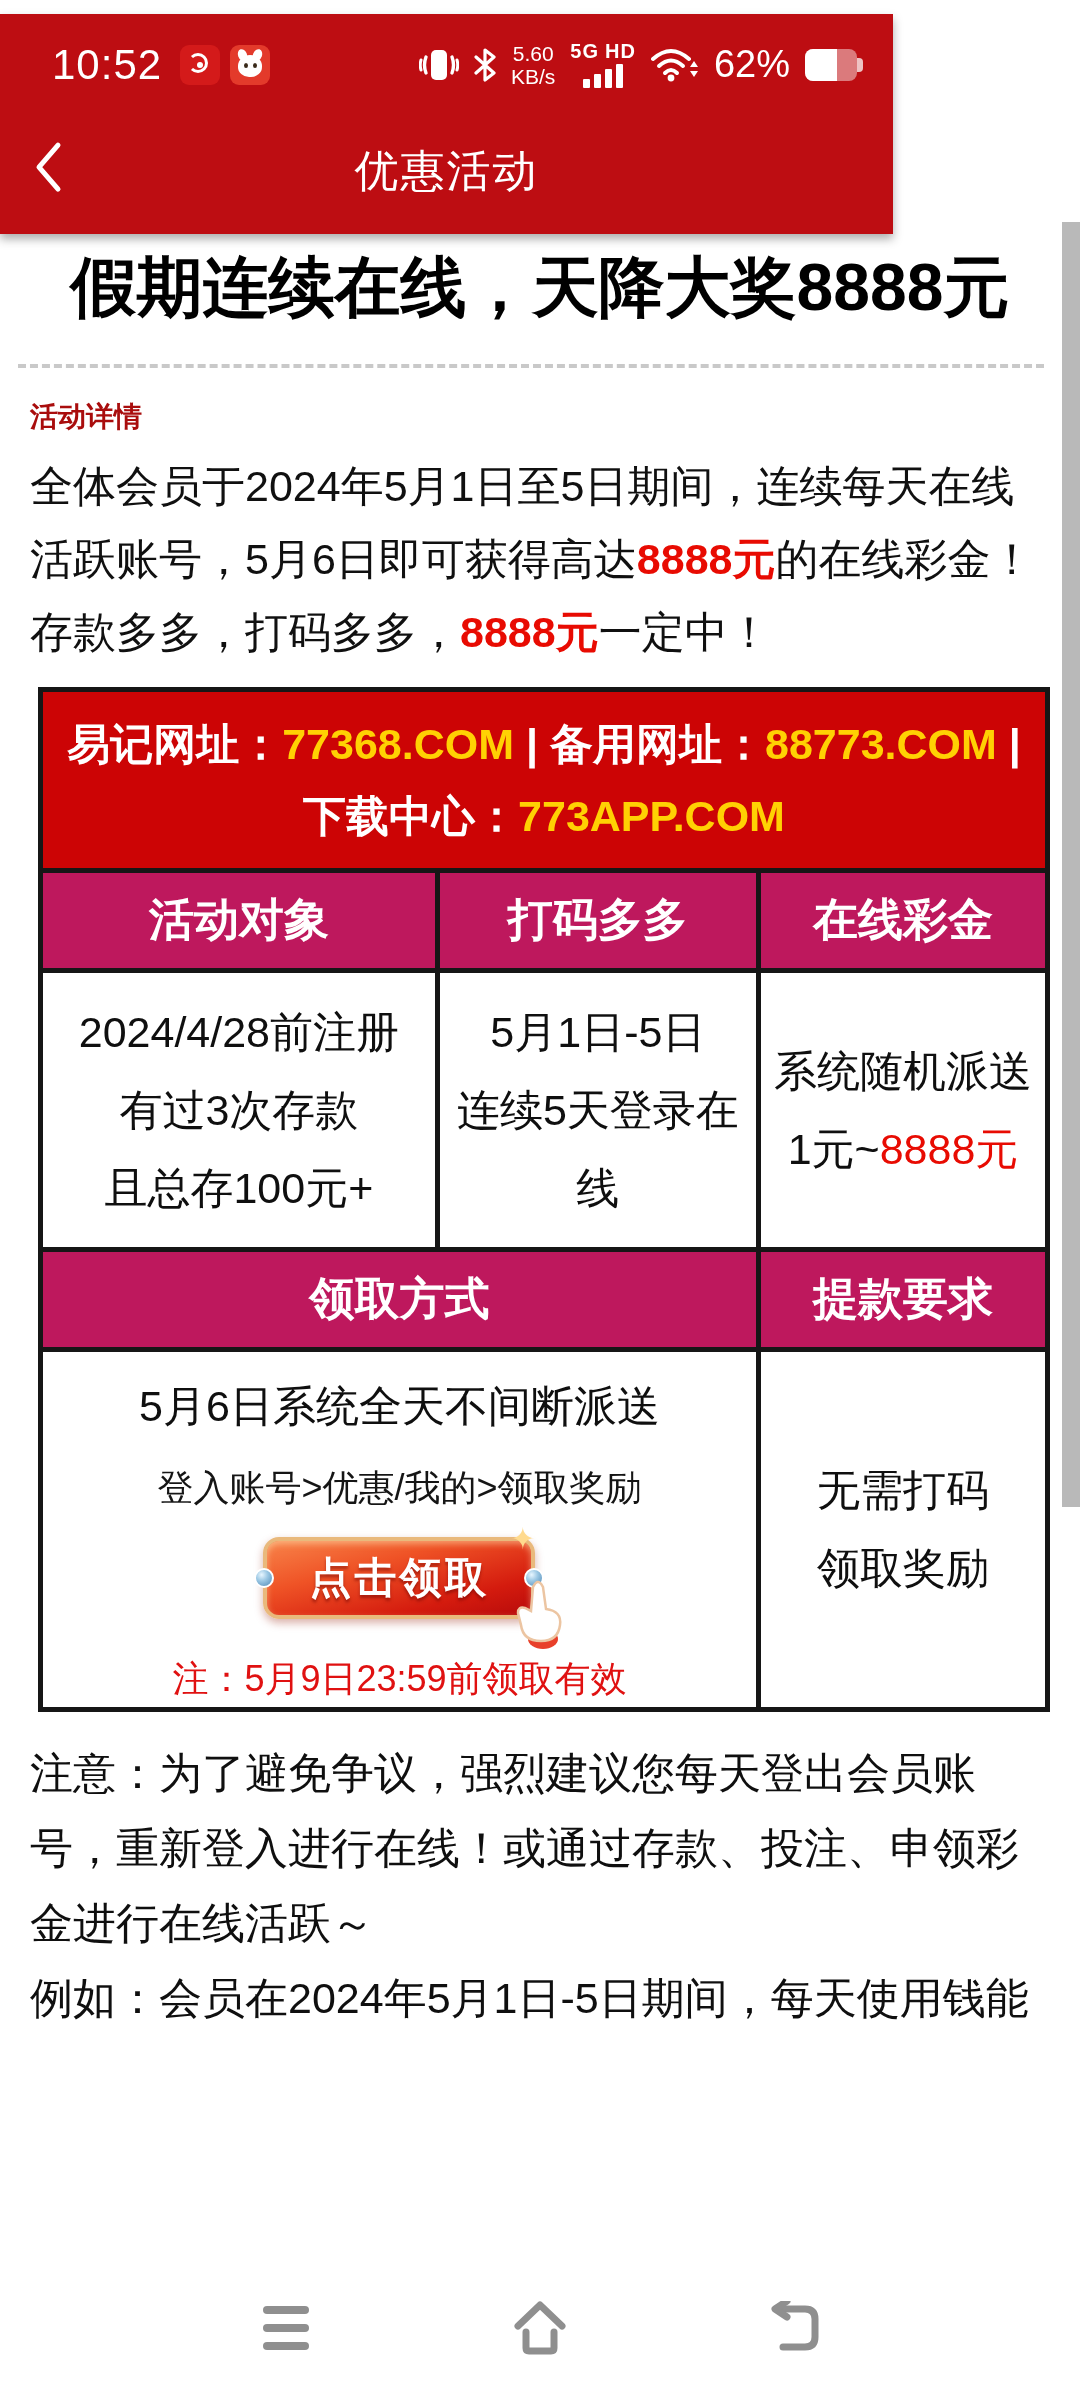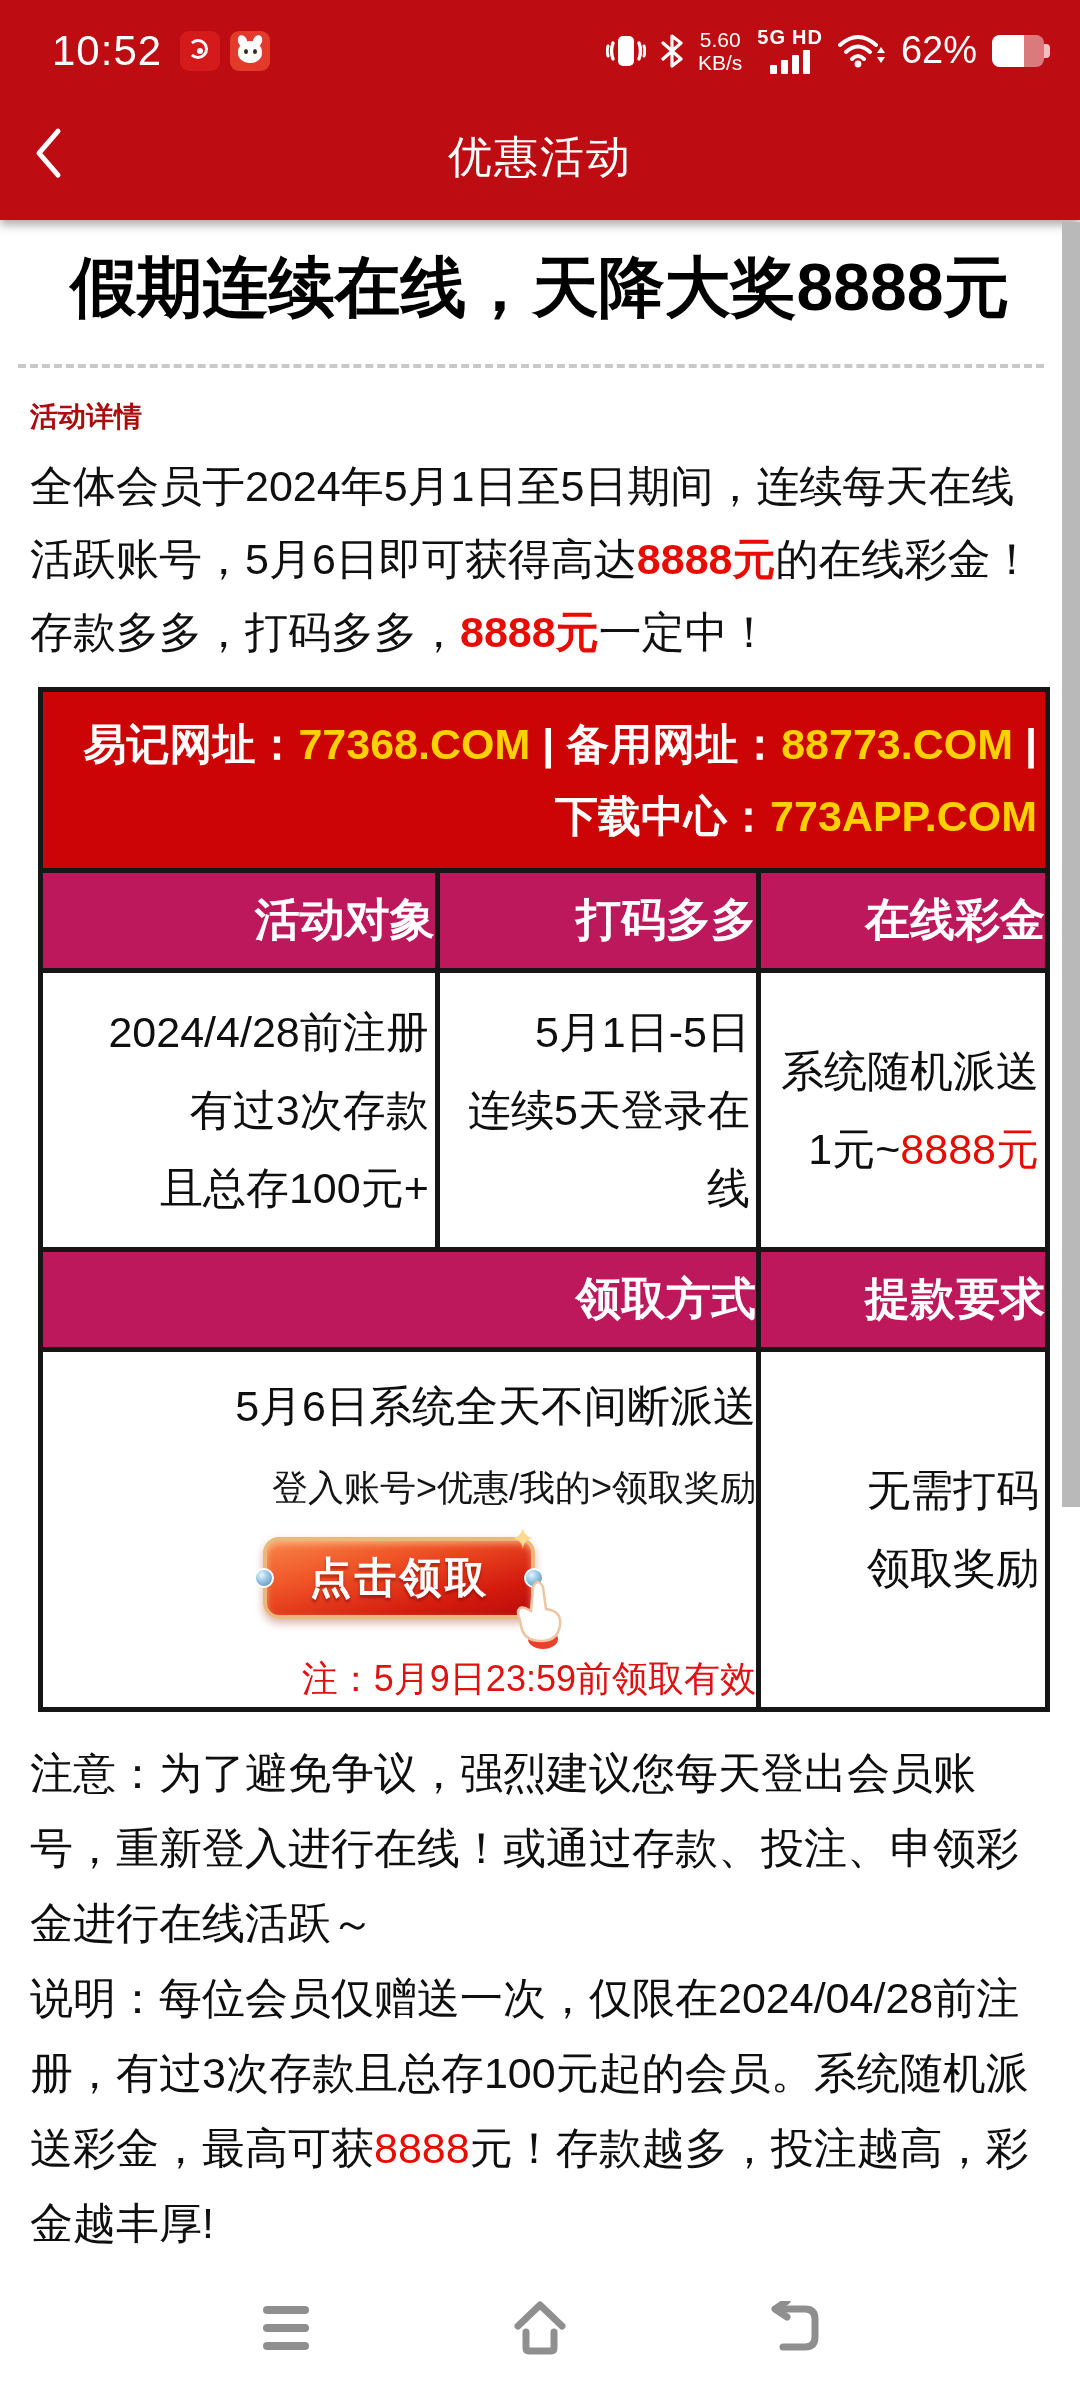--- a/index.html
+++ b/index.html
@@ -1,21 +1,21 @@
 <!DOCTYPE html>
 <html><head>
 <meta charset="utf-8">
 <style>
   * { margin:0; padding:0; box-sizing:border-box; }
   html,body { width:1080px; }
   body { font-family:"Liberation Sans","DejaVu Sans",sans-serif; background:#fff; }
   .screen { position:relative; width:1080px; height:2388px; overflow:hidden; background:#fff; }
 
   
-  .red-header { position:absolute; top:0; left:0; width:1080px; height:220px;
+  .red-header { position:absolute; top:14px; left:0; width:893px; height:220px;
     background:#bd0d12; box-shadow:0 5px 9px rgba(40,40,40,.38); z-index:5; }
   .statusbar { position:absolute; top:0; left:0; right:0; height:95px;
     display:flex; align-items:center; padding:6px 30px 0 52px; color:#fff; }
   .sb-time { font-size:42px; font-weight:500; letter-spacing:1px; margin-right:18px; }
   .sb-appicons { display:flex; gap:10px; align-items:center; }
   .app-ic { width:40px; height:40px; border-radius:9px; position:relative; }
   .app-ic.music { background:#d41a1a; }
   .app-ic.music .ring { position:absolute; left:8px; top:8px; width:20px; height:20px;
      border:3px solid #fff; border-radius:50%; border-left-color:transparent; }
   .app-ic.music .dot { position:absolute; left:17px; top:17px; width:6px; height:6px; background:#fff; border-radius:50%; }
@@ -45,21 +45,21 @@
 
   
   .content { position:absolute; top:220px; left:0; width:1080px; padding:0 30px; }
   .page-title { margin-top:30px; font-size:66px; font-weight:900; color:#000; text-align:center; letter-spacing:0px; line-height:1.15; white-space:nowrap; }
   .dashed { margin:38px 6px 0 -12px; border-top:4px dashed #c9c9c9; }
   .section-heading { margin-top:30px; font-size:28px; font-weight:800; color:#a90d0d; }
   .intro { margin-top:14px; font-size:43px; line-height:73px; color:#101010; }
   .hl { color:#e80b02; font-weight:700; }
 
   table.promo { border-collapse:collapse; width:calc(100% - 8px); margin:18px 0 0 8px; }
-  table.promo td { border:5px solid #161616; text-align:right; vertical-align:middle; }
+  table.promo td { border:5px solid #161616; text-align:center; vertical-align:middle; }
   td.banner-cell { background:#cc0405; padding:16px 8px; font-size:43px; font-weight:700; line-height:72px; color:#fff; }
   .url { color:#ffd103; }
   td.th { background:#be185d; color:#fff; font-size:45px; font-weight:700; height:100px; }
   td.data { background:#fff; color:#0f0f0f; font-size:43px; line-height:78px; padding:20px 6px; white-space:pre-line; }
   td.claim-cell { vertical-align:top; padding-top:24px; height:360px; }
   .claim-title { font-size:43px; color:#0f0f0f; }
   .claim-path { margin-top:28px; font-size:36px; color:#151515; }
   .claim-note { margin-top:36px; font-size:36px; color:#e01111; font-weight:400; }
 
   .claim-btn { position:relative; width:272px; height:82px; margin:24px auto 0;
@@ -218,21 +218,20 @@
           <div class="claim-note">注：5月9日23:59前领取有效</div>
         </td>
         <td class="data">无需打码
 领取奖励</td>
       </tr>
     </tbody>
       </table>
 
     <div class="notes">
       <p>注意：为了避免争议，强烈建议您每天登出会员账号，重新登入进行在线！或通过存款、投注、申领彩金进行在线活跃～</p>
-      <p><span>说明：每位会员仅赠送一次，仅限在2024/04/28前注册，有过3次存款且总存100元起的会员。系统随机派送彩金，最高可获</span><span class="hl2">8888</span><span>元！存款越多，投注越高，彩金越丰厚!</span></p>
       <p>例如：会员在2024年5月1日-5日期间，每天使用钱能</p>
     </div>
   </div>
 
   <div class="scroll-thumb"></div>
 
   <div class="bottom-nav">
     <span class="bn-btn">
       <span class="menu-ic">
           <i></i>

